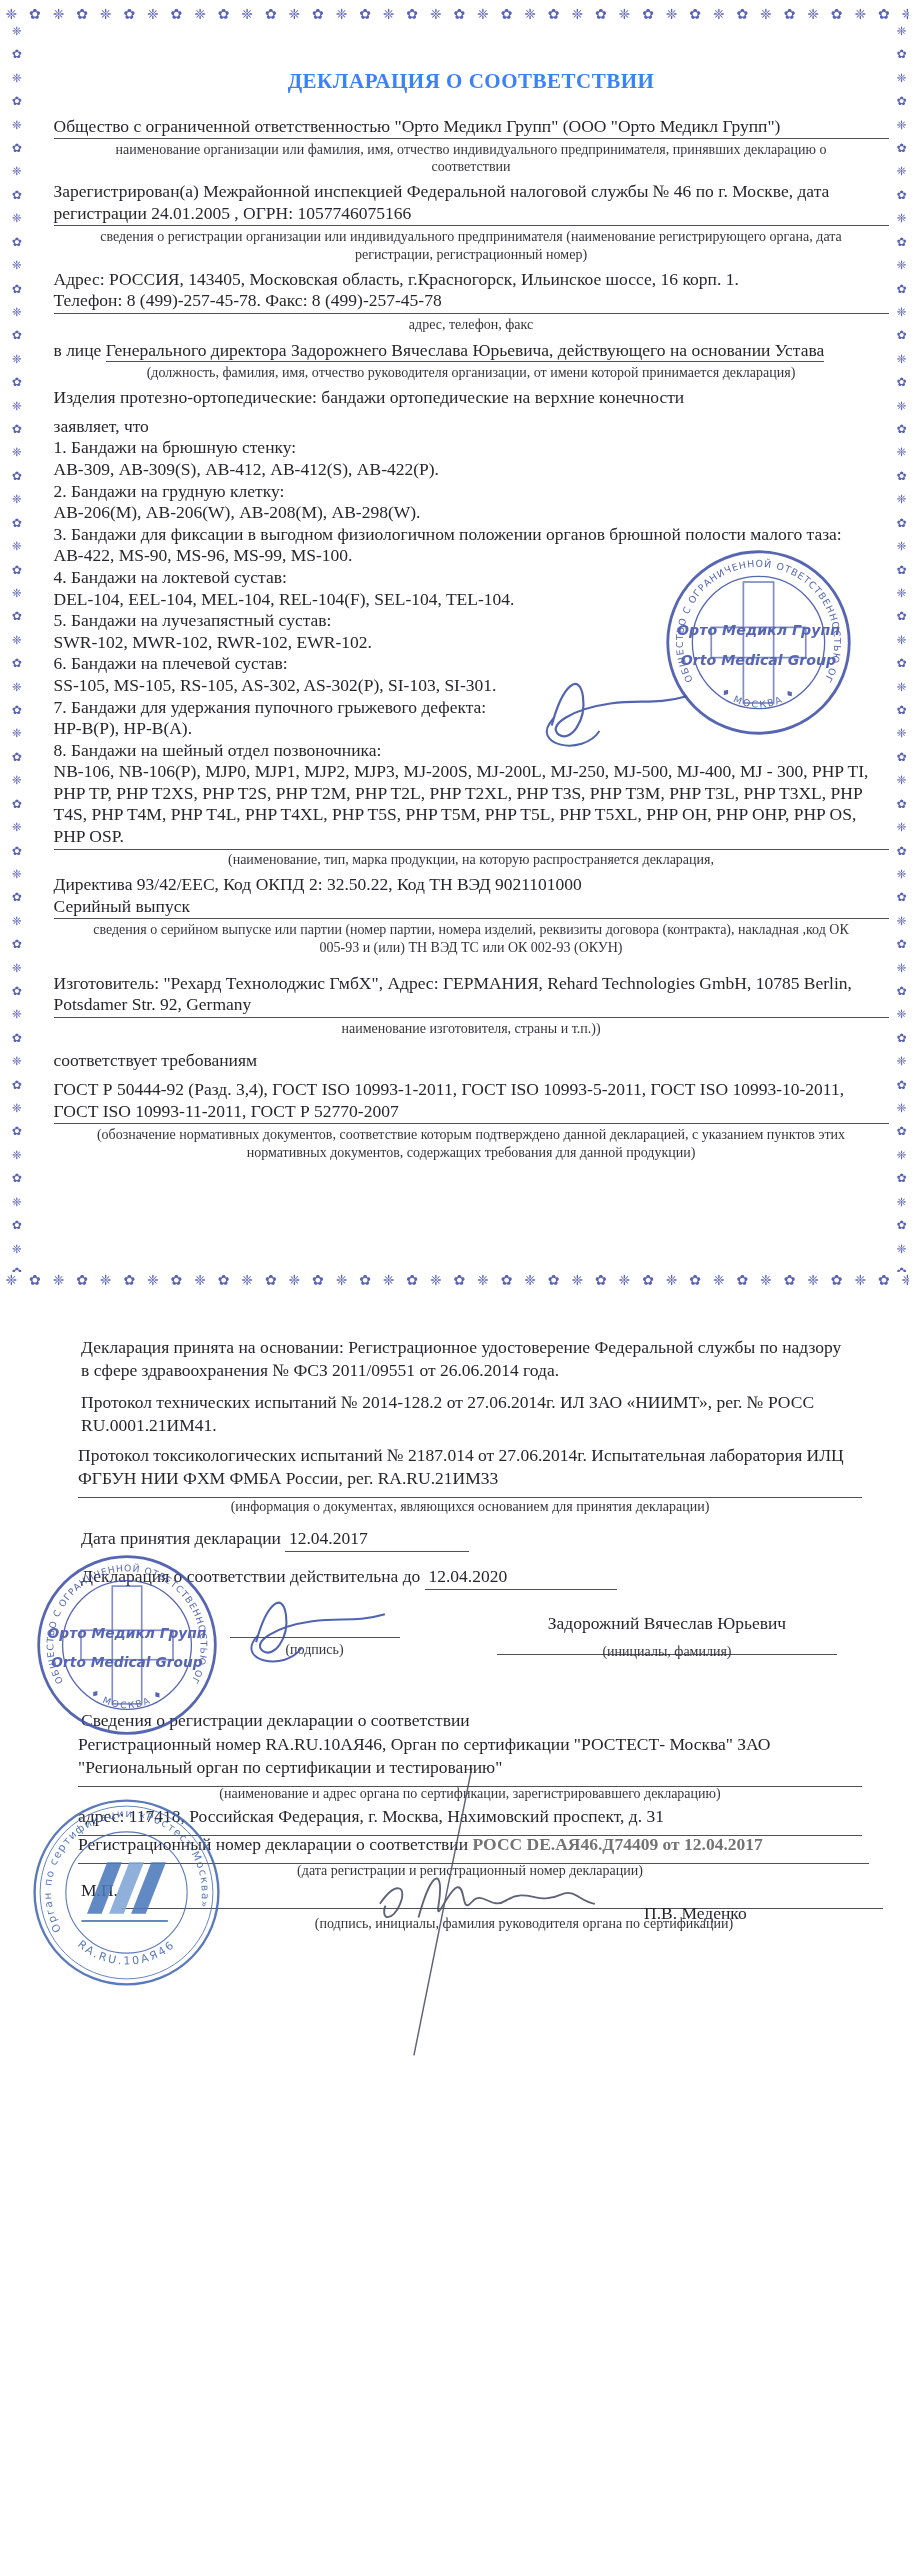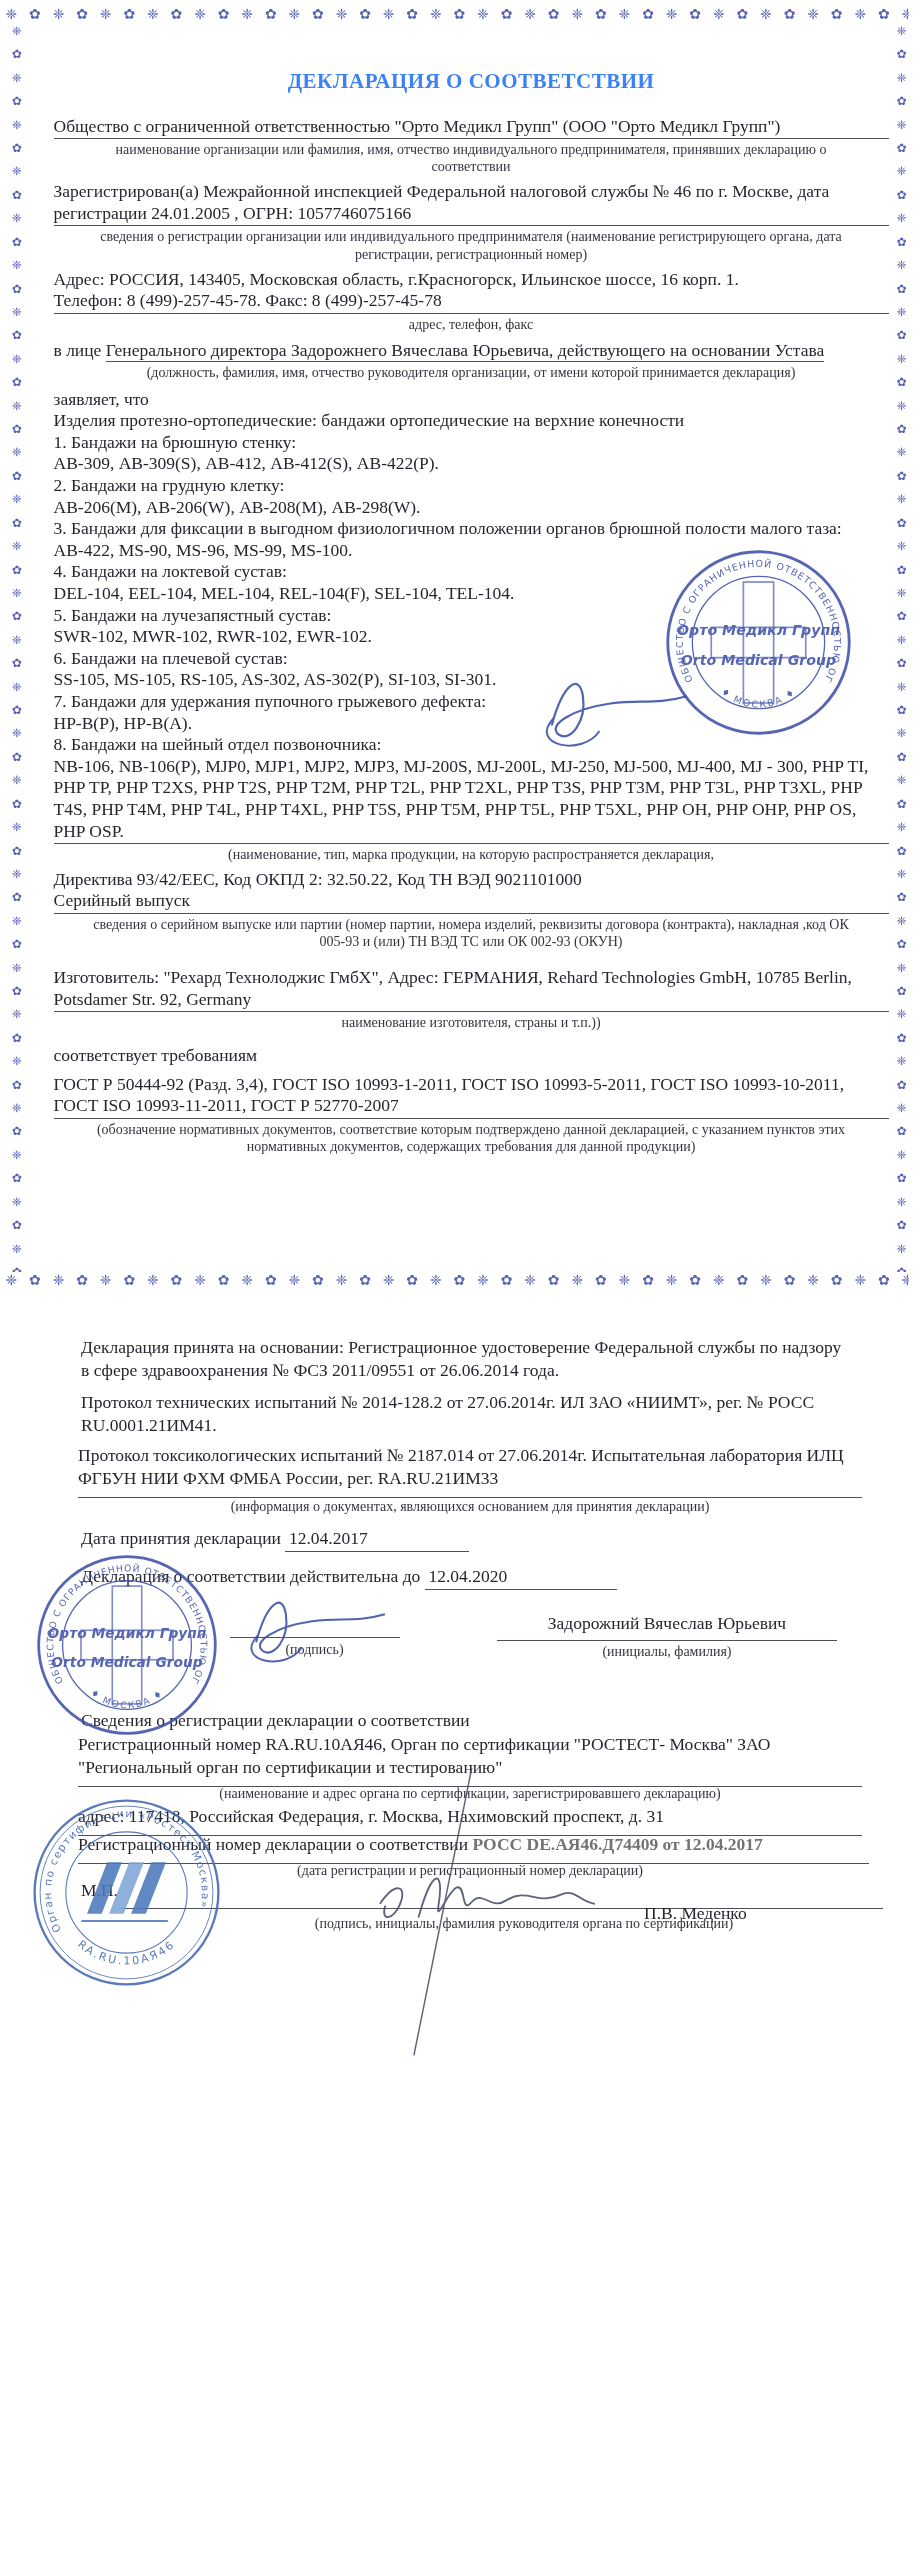--- a/index.html
+++ b/index.html
@@ -53,22 +53,22 @@
       <div class="t u">Зарегистрирован(а) Межрайонной инспекцией Федеральной налоговой службы № 46 по г. Москве, дата регистрации 24.01.2005 , ОГРН: 1057746075166</div>
       <div class="cap" style="padding:0 37px;">сведения о регистрации организации или индивидуального предпринимателя (наименование регистрирующего органа, дата регистрации, регистрационный номер)</div>
 
       <div class="t">Адрес: РОССИЯ, 143405, Московская область, г.Красногорск, Ильинское шоссе, 16 корп. 1.</div>
       <div class="t u">Телефон: 8 (499)-257-45-78. Факс: 8 (499)-257-45-78</div>
       <div class="cap">адрес, телефон, факс</div>
 
       <div class="t gap8"><span>в лице </span><span class="u">Генерального директора Задорожнего Вячеслава Юрьевича, действующего на основании Устава</span></div>
       <div class="cap" style="padding:0 64px;">(должность, фамилия, имя, отчество руководителя организации, от имени которой принимается декларация)</div>
 
+      <div class="t">Изделия протезно-ортопедические: бандажи ортопедические на верхние конечности</div>
       <div class="t gap8">заявляет, что</div>
-      <div class="t">Изделия протезно-ортопедические: бандажи ортопедические на верхние конечности</div>
 
       <div class="t">1. Бандажи на брюшную стенку:</div>
       <div class="t">АВ-309, АВ-309(S), АВ-412, АВ-412(S), АВ-422(Р).</div>
       <div class="t">2. Бандажи на грудную клетку:</div>
       <div class="t">АВ-206(М), АВ-206(W), АВ-208(М), АВ-298(W).</div>
       <div class="t">3. Бандажи для фиксации в выгодном физиологичном положении органов брюшной полости малого таза:</div>
       <div class="t">АВ-422, MS-90, MS-96, MS-99, MS-100.</div>
       <div class="t">4. Бандажи на локтевой сустав:</div>
       <div class="t">DEL-104, EEL-104, MEL-104, REL-104(F), SEL-104, TEL-104.</div>
       <div class="t">5. Бандажи на лучезапястный сустав:</div>
@@ -124,21 +124,21 @@
       <span>Дата принятия декларации</span>
       <span class="vfill">12.04.2017</span>
     </div>
     <div class="abs p2t" style="left:81px;top:277px;">
       <span>Декларация о соответствии действительна до</span>
       <span class="vfill" style="padding-right:110px;">12.04.2020</span>
     </div>
 
     <div class="abs" style="left:230px;top:349px;width:170px;border-top:1.5px solid #50505c;"></div>
     <div class="abs p2cap" style="left:225px;top:353px;width:179px;">(подпись)</div>
-    <div class="abs p2t" style="left:497px;top:324px;width:340px;text-align:center;border-bottom:1.5px solid #50505c;padding-bottom:5px;">Задорожний Вячеслав Юрьевич</div>
+    <div class="abs p2t" style="left:497px;top:324px;width:340px;text-align:center;border-bottom:1.5px solid #50505c;padding-bottom:19px;">Задорожний Вячеслав Юрьевич</div>
     <div class="abs p2cap" style="left:497px;top:355px;width:340px;">(инициалы, фамилия)</div>
 
     <div class="abs p2t" style="left:81px;top:421px;">Сведения о регистрации декларации о соответствии</div>
     <div class="abs p2t uline" style="left:78px;top:445px;width:784px;">Регистрационный номер RA.RU.10АЯ46, Орган по сертификации "РОСТЕСТ- Москва" ЗАО "Региональный орган по сертификации и тестированию"</div>
     <div class="abs p2cap" style="left:78px;top:497px;width:784px;">(наименование и адрес органа по сертификации, зарегистрировавшего декларацию)</div>
     <div class="abs p2t uline" style="left:78px;top:517px;width:784px;">адрес: 117418, Российская Федерация, г. Москва, Нахимовский проспект, д. 31</div>
     <div class="abs p2t uline" style="left:78px;top:545px;width:791px;">
       <span>Регистрационный номер декларации о соответствии </span><span class="bold">РОСС DE.АЯ46.Д74409 от 12.04.2017</span>
     </div>
     <div class="abs p2cap" style="left:78px;top:574px;width:784px;">(дата регистрации и регистрационный номер декларации)</div>

